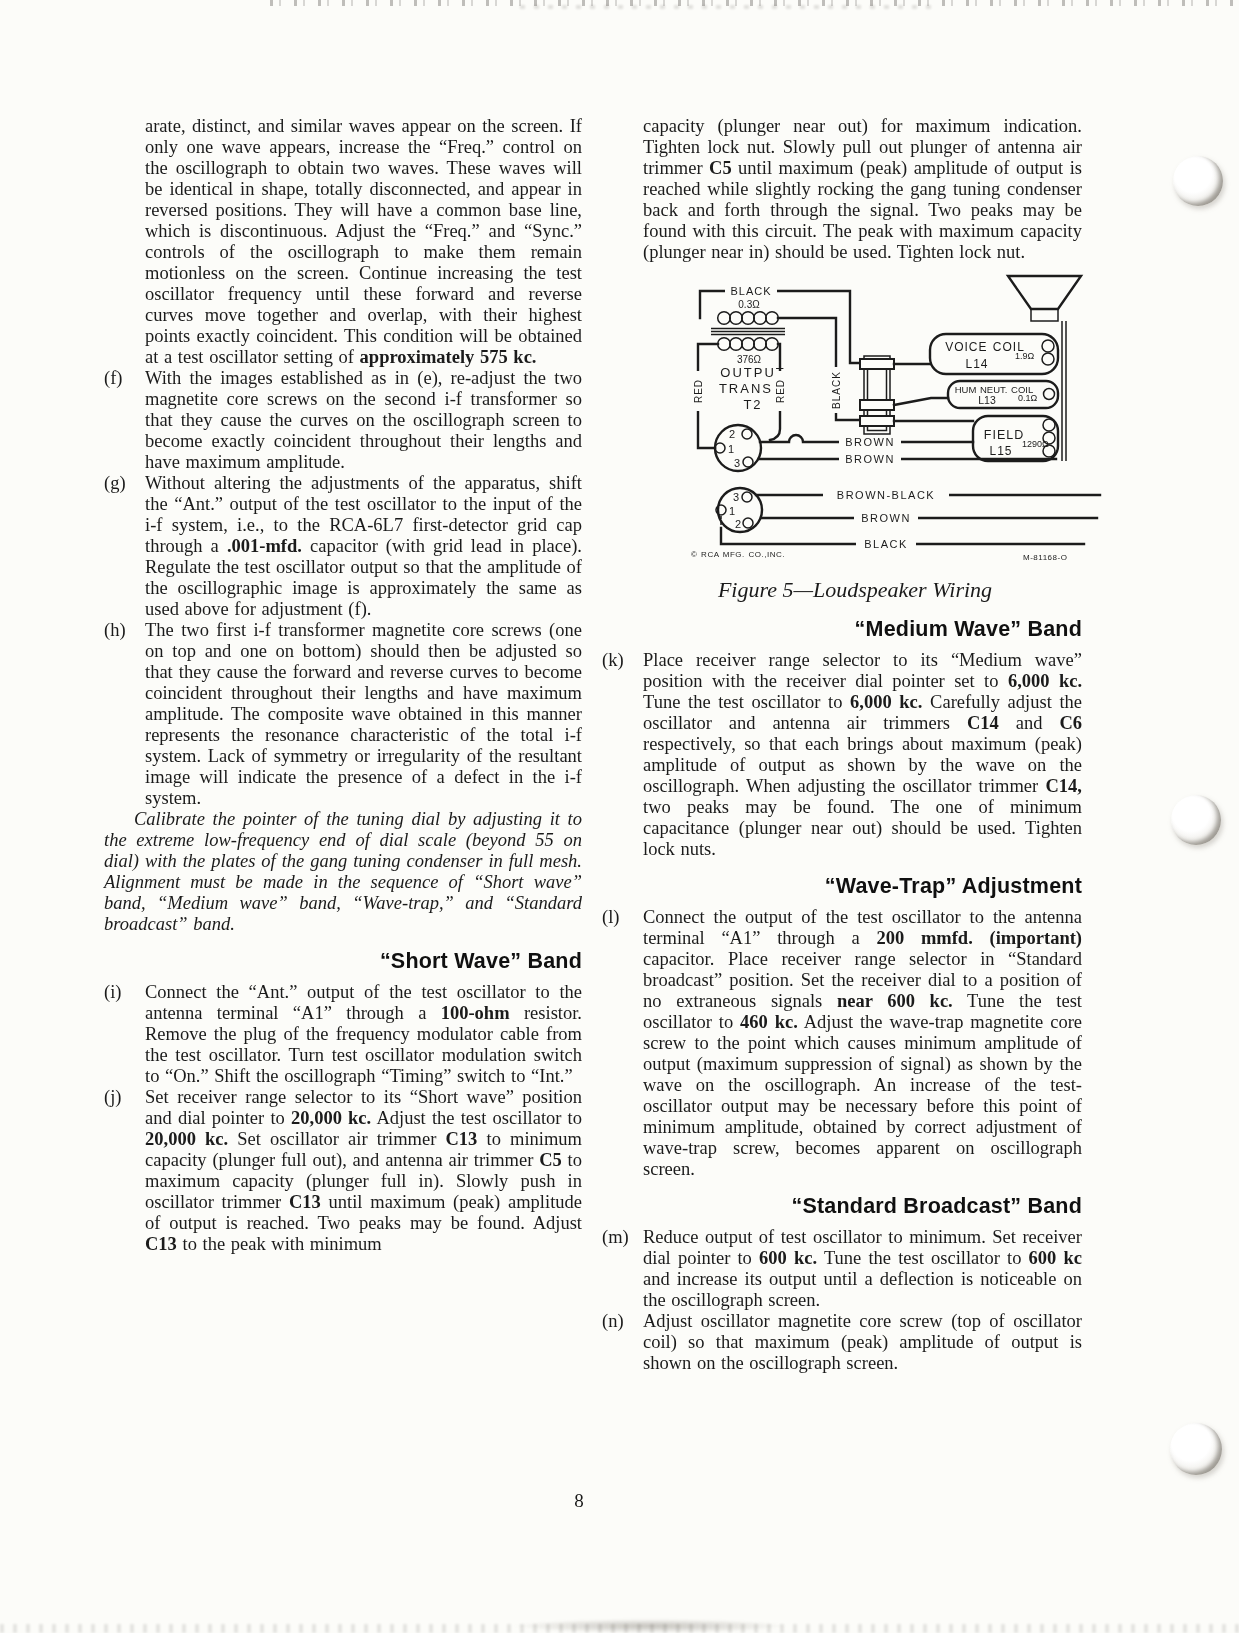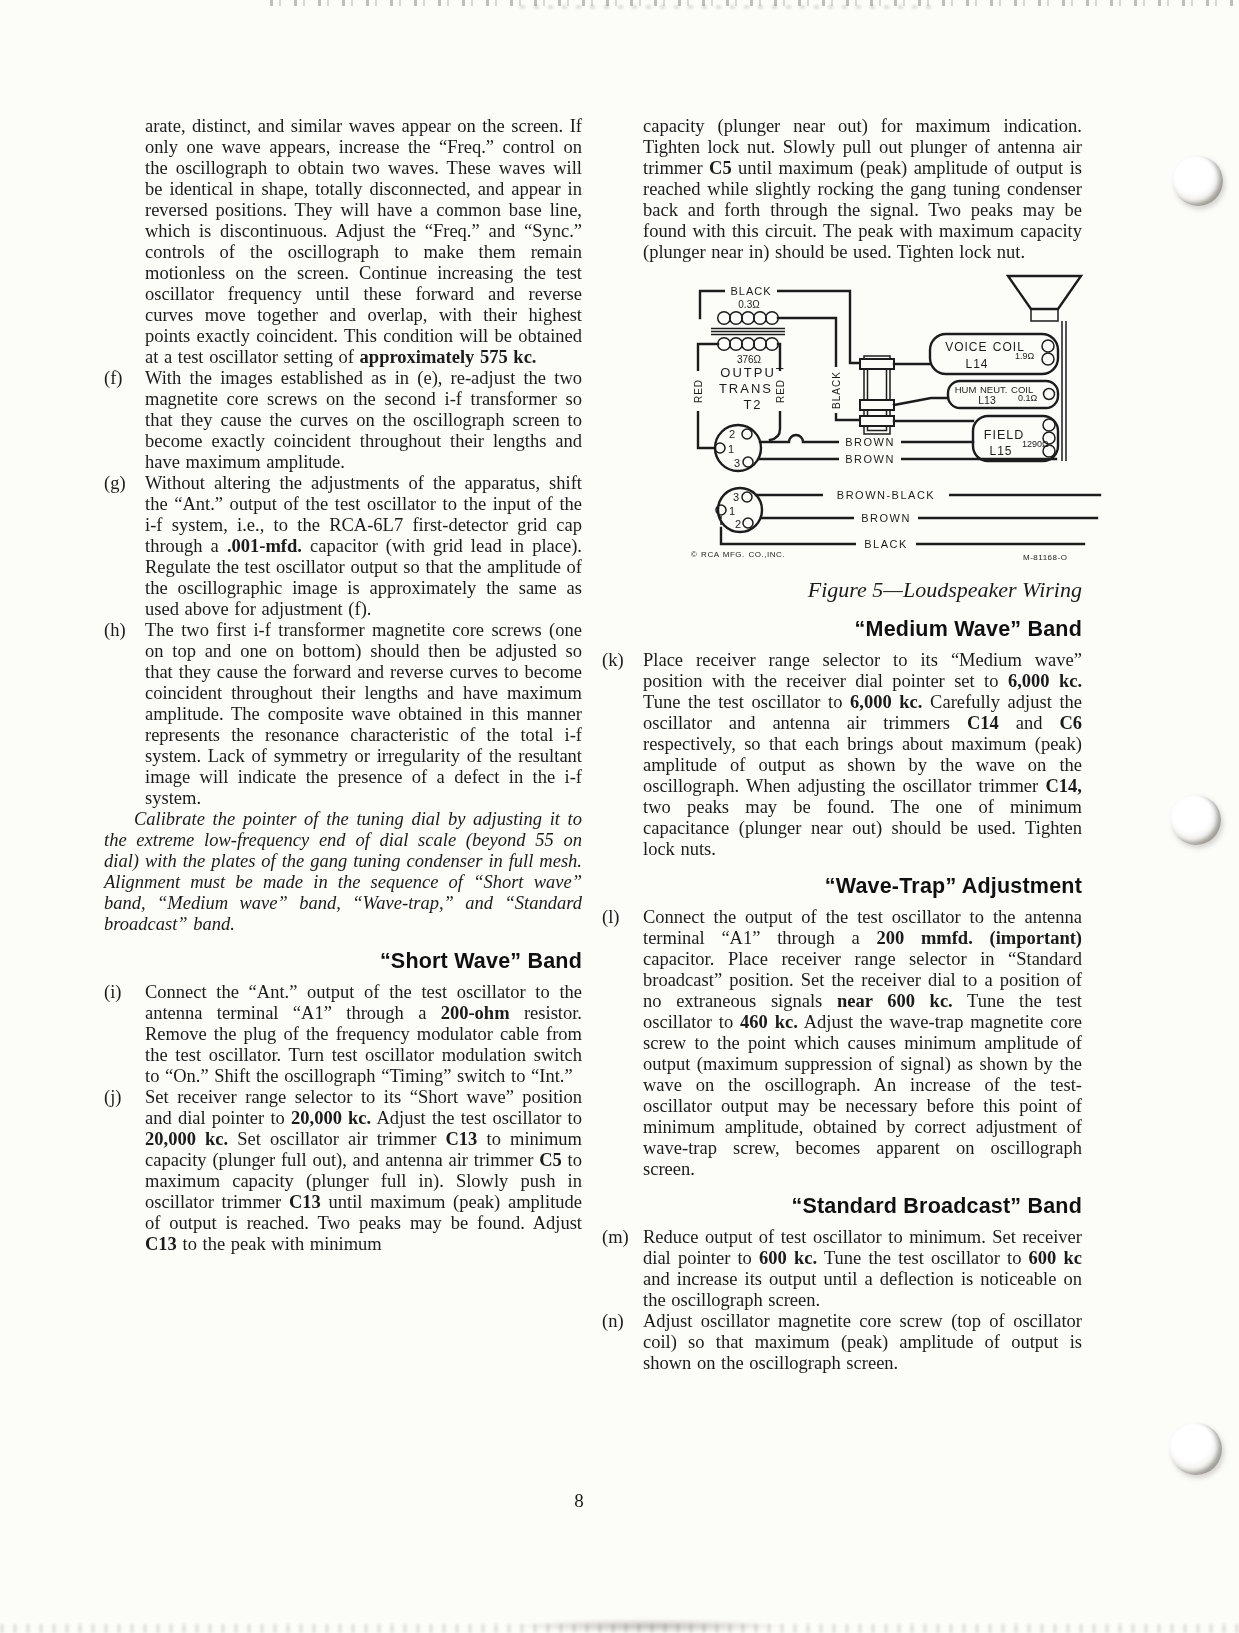--- a/index.html
+++ b/index.html
@@ -18,21 +18,21 @@
   .item { position:relative; padding-left:41px; }
   .item-label { position:absolute; left:0; top:0; }
   .sec-heading {
     font-family:"Liberation Sans", sans-serif; font-weight:bold;
     font-size:21.5px; line-height:25px; letter-spacing:.2px;
     margin:14px 0 8px; color:#101010; text-align:right; word-spacing:0;
   }
   figure.diagram-figure { margin:8px 0 0; position:relative; height:300px; width:480px; }
   figure.diagram-figure svg { position:absolute; left:61px; top:0; }
   figcaption.fig-caption {
-    font-style:italic; font-size:22px; line-height:26px; text-align:right;
+    font-style:italic; font-size:22px; line-height:26px; text-align:center;
     padding-left:26px; margin:6px 0 2px; word-spacing:0;
   }
   .page-number { position:absolute; left:566px; top:1490px; width:26px;
                  text-align:center; font-size:19px; }
   
   .wire { stroke:#1c1c1c; stroke-width:2.4; fill:none; stroke-linecap:square; }
   .thin { stroke:#1c1c1c; stroke-width:1.5; fill:none; }
   .lbl  { font-family:"Liberation Sans", sans-serif; fill:#1c1c1c; }
   .lblbg { fill:#fcfcf9; }
   
@@ -68,21 +68,21 @@
   <div class="top-noise"></div>
   <div class="top-noise-2"></div>
 
   <div class="col col-left" id="col-left">
       <div class="para cont"><span><span>arate, distinct, and similar waves appear on the screen. If only one wave appears, increase the “Freq.” control on the oscillograph to obtain two waves. These waves will be identical in shape, totally disconnected, and appear in reversed positions. They will have a common base line, which is discontinuous. Adjust the “Freq.” and “Sync.” controls of the oscillograph to make them remain motionless on the screen. Continue increasing the test oscillator frequency until these forward and reverse curves move together and overlap, with their highest points exactly coincident. This condition will be obtained at a test oscillator setting of </span><b>approximately 575 kc.</b></span></div>
       <div class="item"><span class="item-label">(f)</span><span><span>With the images established as in (e), re-adjust the two magnetite core screws on the second i-f transformer so that they cause the curves on the oscillograph screen to become exactly coincident throughout their lengths and have maximum amplitude.</span></span></div>
       <div class="item"><span class="item-label">(g)</span><span><span>Without altering the adjustments of the apparatus, shift the “Ant.” output of the test oscillator to the input of the i-f system, i.e., to the RCA-6L7 first-detector grid cap through a </span><b>.001-mfd.</b><span> capacitor (with grid lead in place). Regulate the test oscillator output so that the amplitude of the oscillographic image is approximately the same as used above for adjustment (f).</span></span></div>
       <div class="item"><span class="item-label">(h)</span><span><span>The two first i-f transformer magnetite core screws (one on top and one on bottom) should then be adjusted so that they cause the forward and reverse curves to become coincident throughout their lengths and have maximum amplitude. The composite wave obtained in this manner represents the resonance characteristic of the total i-f system. Lack of symmetry or irregularity of the resultant image will indicate the presence of a defect in the i-f system.</span></span></div>
       <div class="para indent-first"><span><span>Calibrate the pointer of the tuning dial by adjusting it to the extreme low-frequency end of dial scale (beyond 55 on dial) with the plates of the gang tuning condenser in full mesh. Alignment must be made in the sequence of “Short wave” band, “Medium wave” band, “Wave-trap,” and “Standard broadcast” band.</span></span></div>
       <h3 class="sec-heading">“Short Wave” Band</h3>
-      <div class="item"><span class="item-label">(i)</span><span><span>Connect the “Ant.” output of the test oscillator to the antenna terminal “A1” through a </span><b>200-ohm</b><span> resistor. Remove the plug of the frequency modulator cable from the test oscillator. Turn test oscillator modulation switch to “On.” Shift the oscillograph “Timing” switch to “Int.”</span></span></div>
+      <div class="item"><span class="item-label">(i)</span><span><span>Connect the “Ant.” output of the test oscillator to the antenna terminal “A1” through a </span><b>100-ohm</b><span> resistor. Remove the plug of the frequency modulator cable from the test oscillator. Turn test oscillator modulation switch to “On.” Shift the oscillograph “Timing” switch to “Int.”</span></span></div>
       <div class="item"><span class="item-label">(j)</span><span><span>Set receiver range selector to its “Short wave” position and dial pointer to </span><b>20,000 kc.</b><span> Adjust the test oscillator to </span><b>20,000 kc.</b><span> Set oscillator air trimmer </span><b>C13</b><span> to minimum capacity (plunger full out), and antenna air trimmer </span><b>C5</b><span> to maximum capacity (plunger full in). Slowly push in oscillator trimmer </span><b>C13</b><span> until maximum (peak) amplitude of output is reached. Two peaks may be found. Adjust </span><b>C13</b><span> to the peak with minimum</span></span></div>
     </div>
 
   <div class="col col-right">
     <div id="right-top">
         <div class="para cont"><span><span>capacity (plunger near out) for maximum indication. Tighten lock nut. Slowly pull out plunger of antenna air trimmer </span><b>C5</b><span> until maximum (peak) amplitude of output is reached while slightly rocking the gang tuning condenser back and forth through the signal. Two peaks may be found with this circuit. The peak with maximum capacity (plunger near in) should be used. Tighten lock nut.</span></span></div>
       </div>
 
     <figure class="diagram-figure">
       <svg width="450" height="300" viewBox="0 0 450 300">

